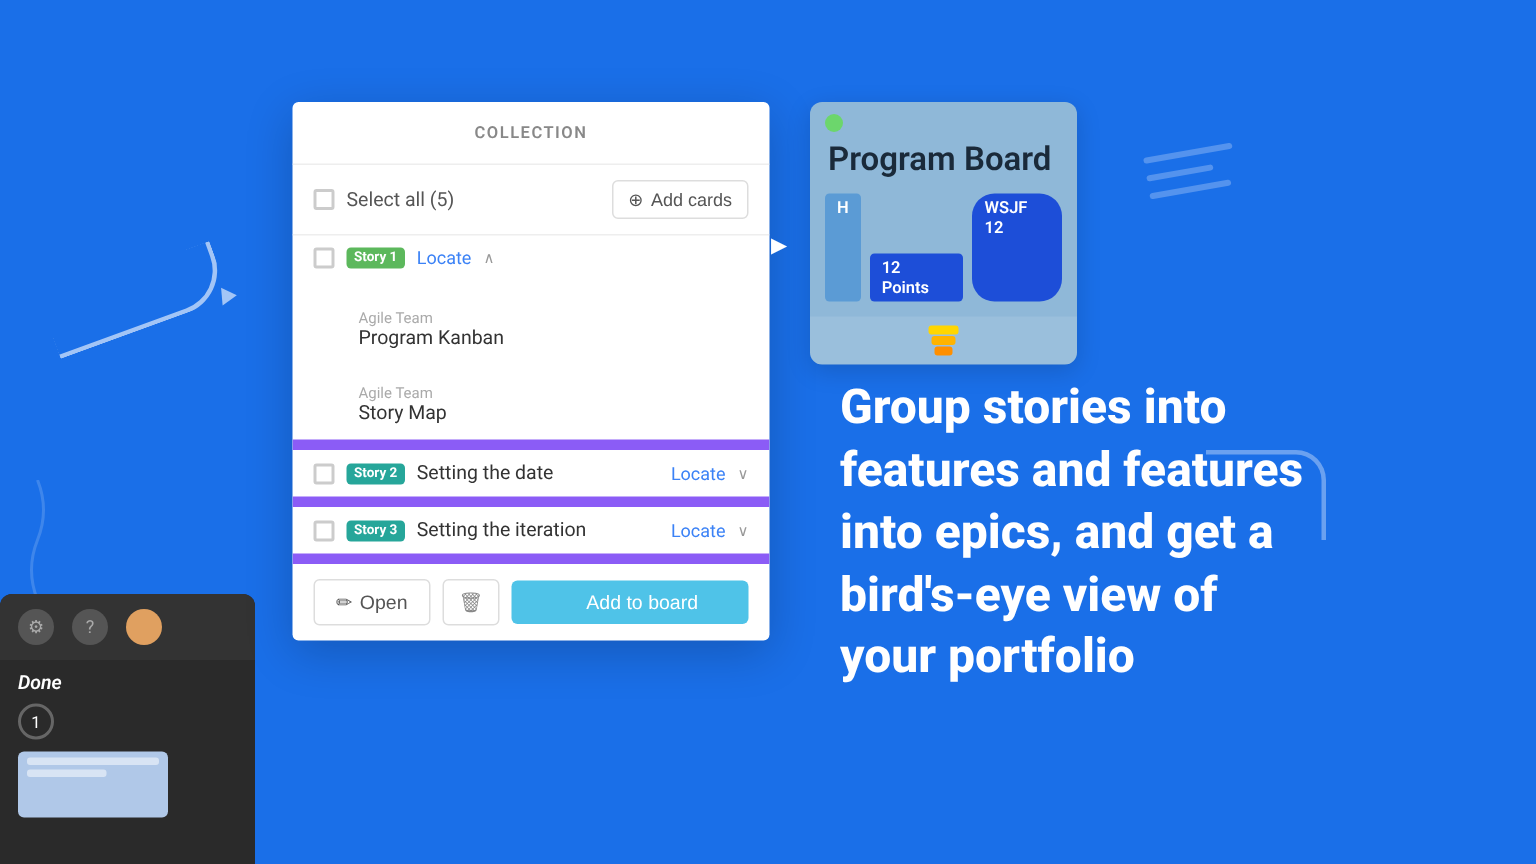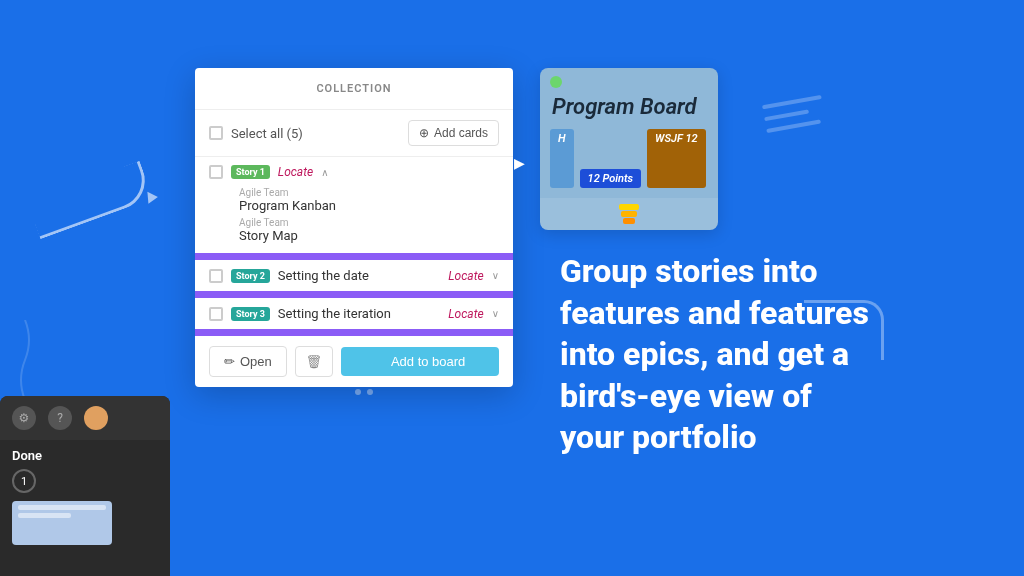--- a/index.html
+++ b/index.html
@@ -97,20 +97,21 @@
     .icon-question { background: #555; }
     .icon-avatar { background: #e0a060; }
     .left-panel-body {
       padding: 8px 12px;
     }
     .done-label {
       color: white;
       font-size: 13px;
       font-weight: 600;
       margin-bottom: 6px;
+      font-style: italic;
     }
     .done-badge {
       width: 24px;
       height: 24px;
       border-radius: 50%;
       border: 2px solid #666;
       color: white;
       font-size: 11px;
       display: flex;
       align-items: center;
@@ -210,41 +211,41 @@
     }
     .badge-green { background: #5cb85c; }
     .badge-teal { background: #26a69a; }
     .story-title {
       font-size: 13px;
       color: #333;
       flex: 1;
     }
     .locate-btn {
       font-size: 12px;
-      color: #be185d;
+      color: #3b82f6;
       cursor: pointer;
       display: flex;
       align-items: flex-start;
       gap: 3px;
-      font-style: italic;
     }
     .chevron {
       font-size: 10px;
       color: #999;
     }
     .story-expanded {
       padding-left: 30px;
       padding-top: 6px;
     }
     .story-sub-item {
       padding: 2px 0;
     }
     .sub-team-label {
       font-size: 10px;
       color: #aaa;
+      margin-top: 20px;
     }
     .sub-title {
       font-size: 13px;
       color: #333;
     }
 
     
     .collection-footer {
       display: flex;
       align-items: center;
@@ -285,21 +286,20 @@
     
     .program-board-card {
       position: absolute;
       top: 68px;
       left: 540px;
       width: 178px;
       background: #8fb8d8;
       border-radius: 8px;
       overflow: hidden;
       box-shadow: 0 4px 16px rgba(0,0,0,0.15);
-      font-style: italic;
     }
     .pb-dot {
       width: 12px;
       height: 12px;
       background: #6cd66c;
       border-radius: 50%;
       margin: 8px 10px 2px;
     }
     .pb-title {
       font-size: 22px;
@@ -314,21 +314,21 @@
     }
     .pb-tag {
       font-size: 11px;
       font-weight: 600;
       color: white;
       padding: 3px 8px;
       border-radius: 3px;
     }
     .tag-blue { background: #5b9bd5; }
     .tag-green { background: #1d4ed8; margin-top: 40px; }
-    .tag-teal { background: #a16207; }
+    .tag-teal { background: #1d4ed8; border-radius: 15px; }
     .pb-icon-row {
       display: flex;
       justify-content: center;
       padding: 6px;
       background: rgba(255,255,255,0.1);
     }
     .stacked-icon {
       display: flex;
       flex-direction: column;
       align-items: center;

